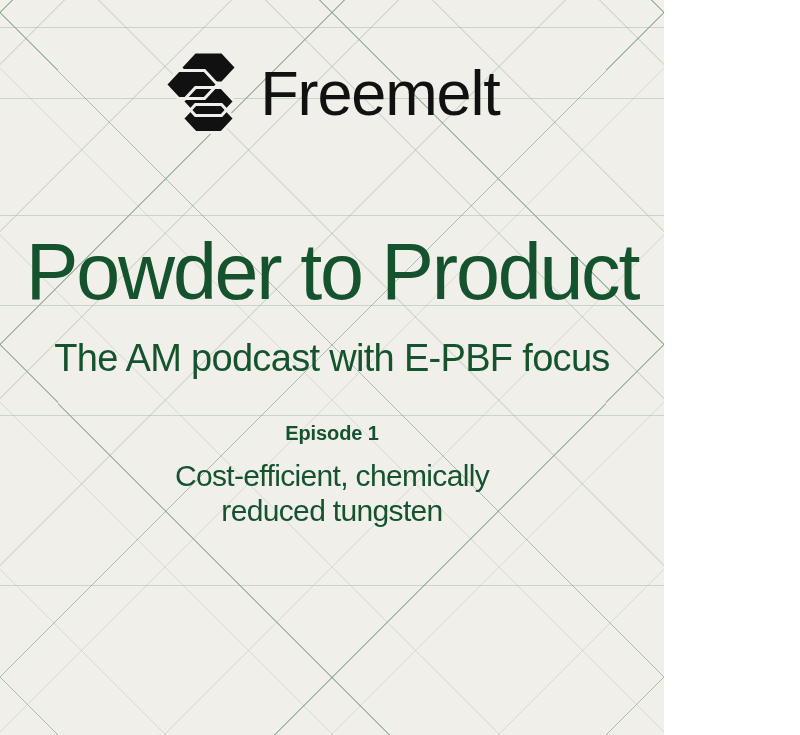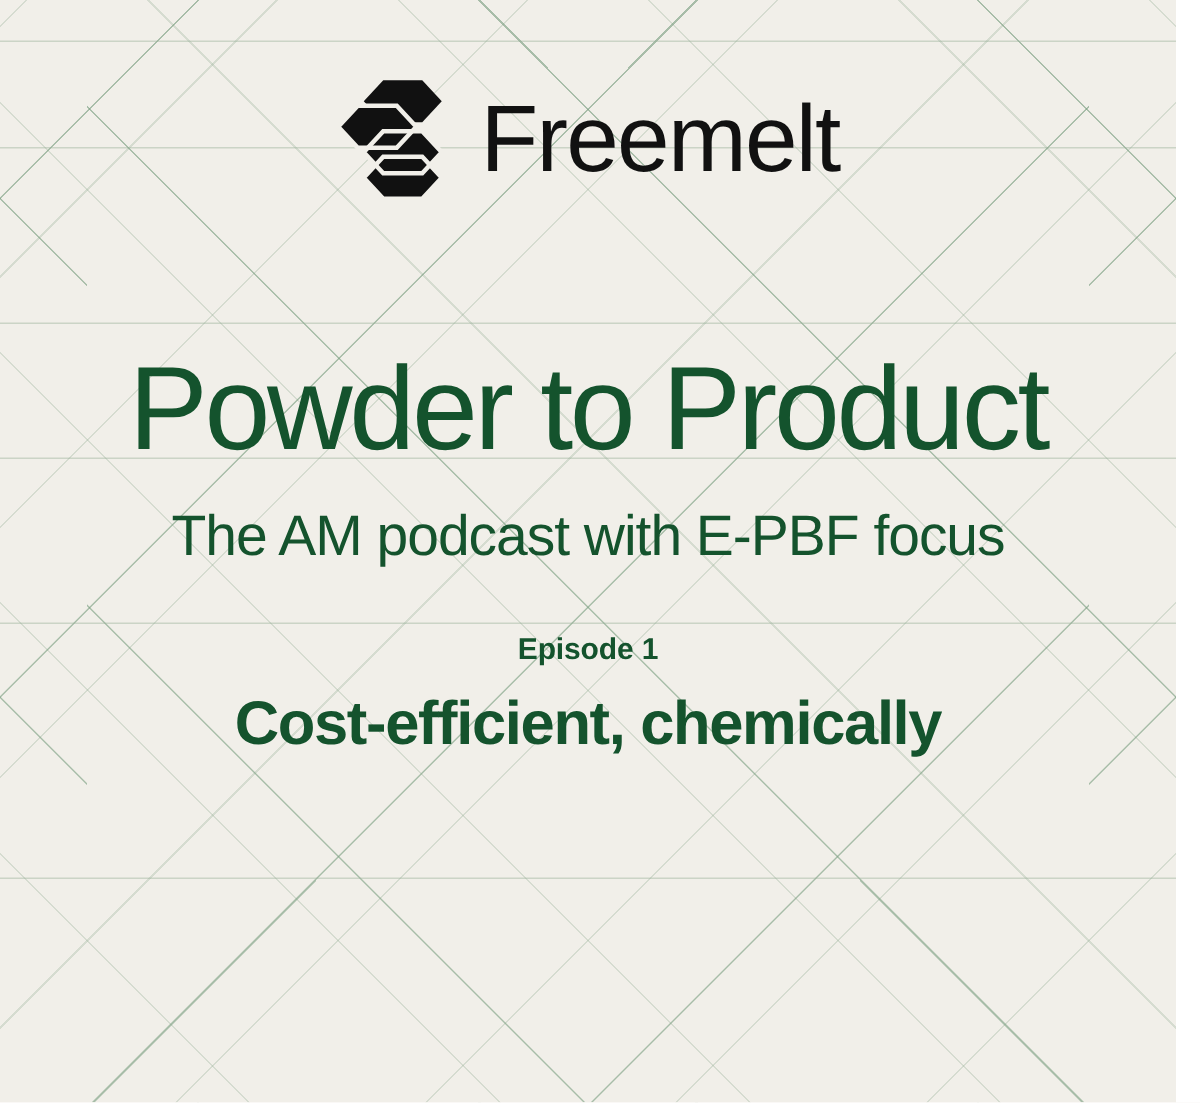--- a/index.html
+++ b/index.html
@@ -3,21 +3,21 @@
 <meta charset="utf-8">
 <style>
   html, body {
     margin: 0;
     padding: 0;
     background: #ffffff;
   }
 
   #poster {
     position: relative;
-    width: 784px;
+    width: 664px;
     height: 735px;
     overflow: hidden;
     background-color: #f1efe9;
     font-family: "Liberation Sans", sans-serif;
     -webkit-font-smoothing: antialiased;
   }
 
   
   .bg-layer {
     position: absolute;
@@ -121,23 +121,23 @@
 
   .episode-label {
     font-size: 20px;
     line-height: 1;
     font-weight: 700;
     letter-spacing: -0.005em;
     margin: 46px 0 0 0;
   }
 
   .episode-title {
-    font-size: 41px;
+    font-size: 30px;
     line-height: 1.16;
-    font-weight: 700;
+    font-weight: 400;
     letter-spacing: -0.022em;
     margin: 16px 0 0 0;
     text-align: center;
   }
 
   .episode-title span {
     display: block;
   }
 </style>
 </head>
@@ -177,16 +177,17 @@
     </svg>
     <div class="logo-word">Freemelt</div>
   </div>
 
   <div class="content">
     <h1 class="show-title">Powder to Product</h1>
     <p class="show-tagline">The AM podcast with E-PBF focus</p>
     <p class="episode-label">Episode 1</p>
     <p class="episode-title">
       <span>Cost-efficient, chemically</span>
+      <span>reduced tungsten</span>
     </p>
   </div>
 
 </div>
 
 </body></html>

